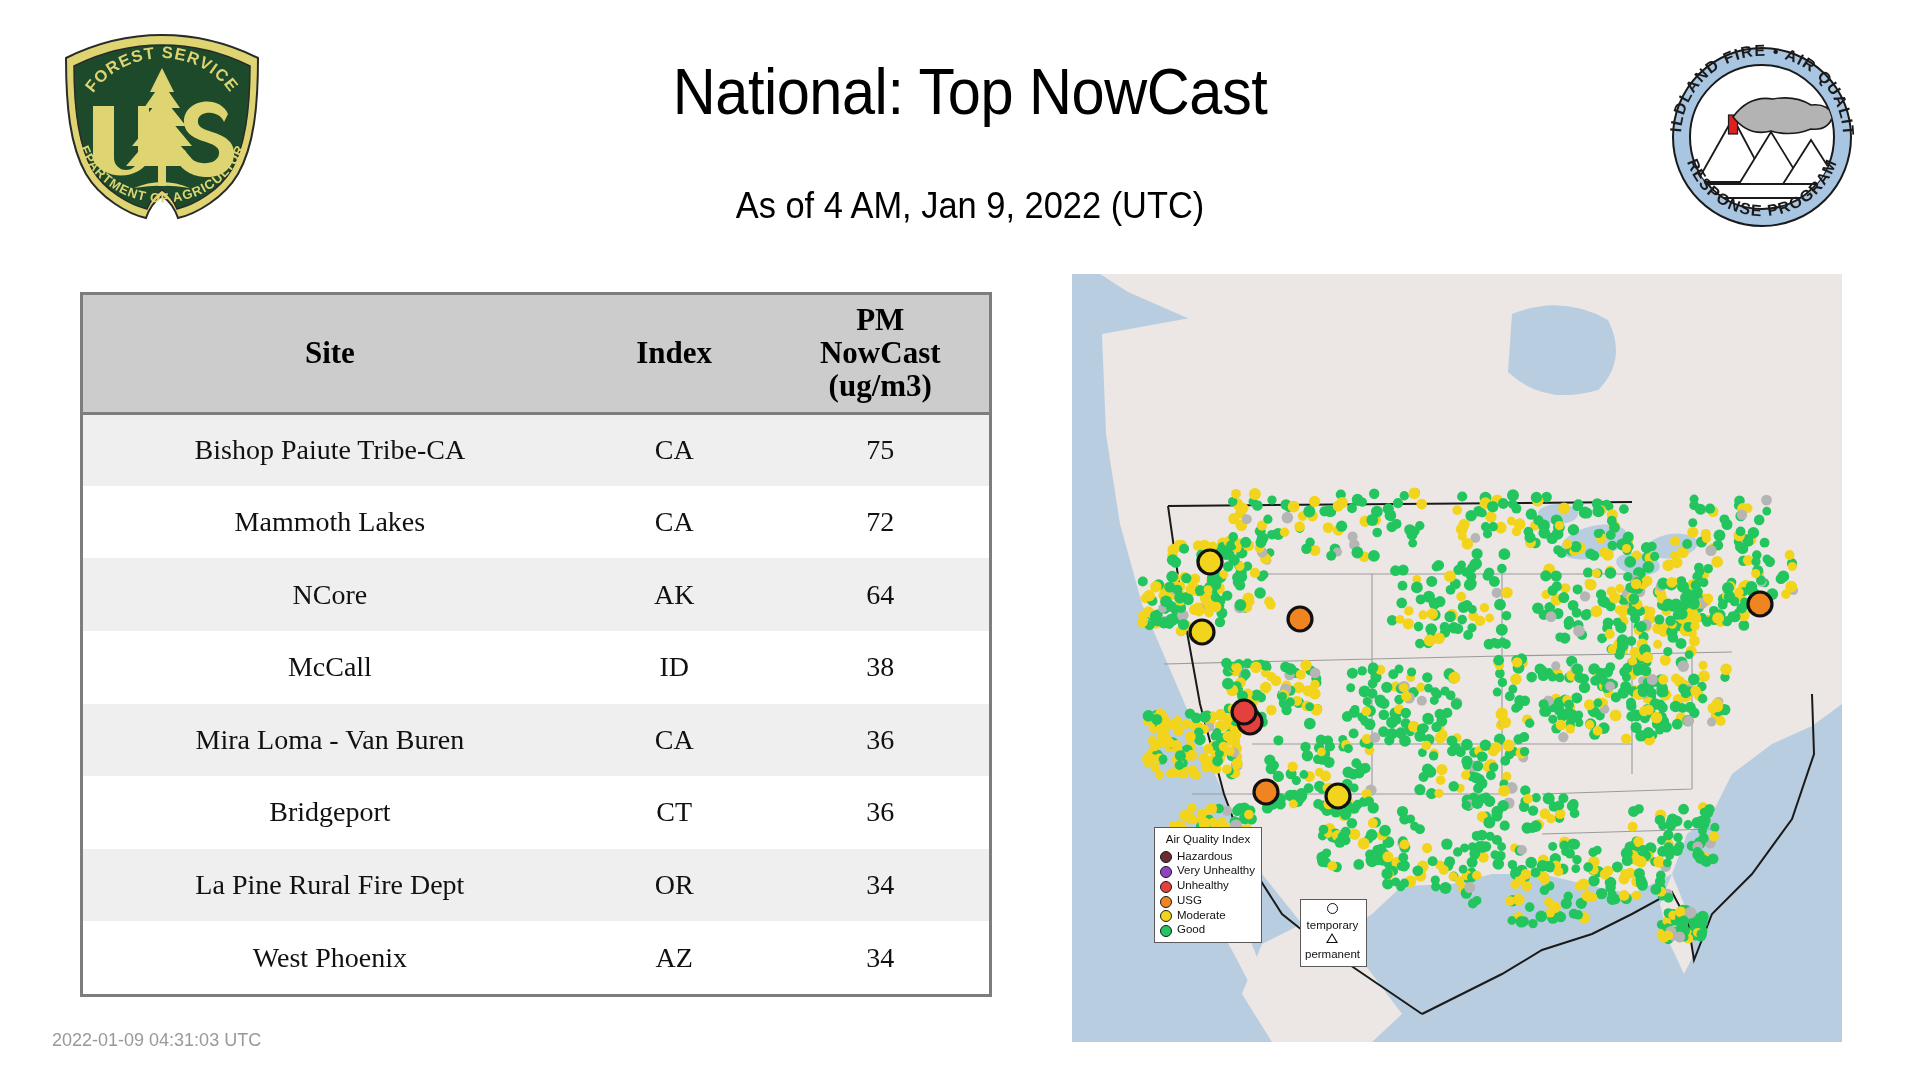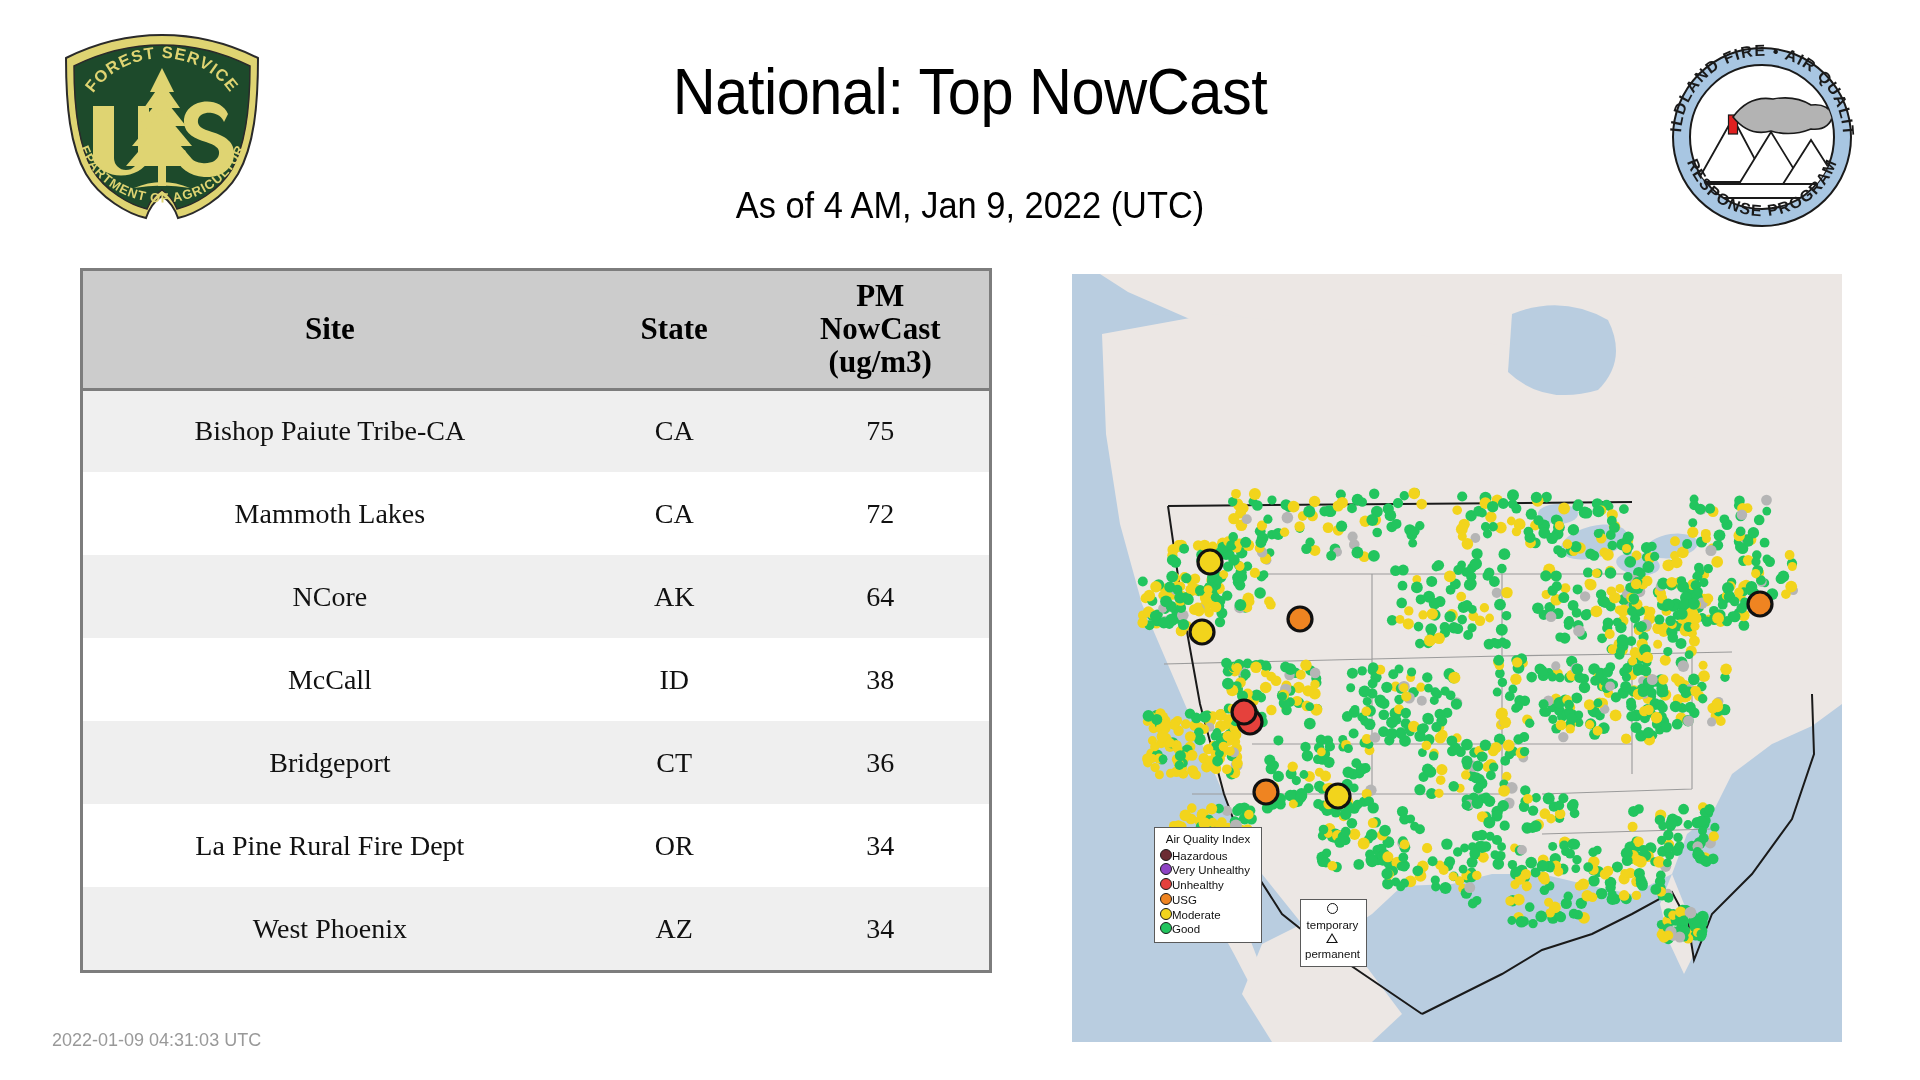--- a/index.html
+++ b/index.html
@@ -29,21 +29,21 @@
     white-space: nowrap;
   }
 
   
   #fs-logo { position: absolute; left: 52px; top: 28px; width: 220px; height: 200px; }
   
   #wf-logo { position: absolute; left: 1655px; top: 32px; width: 215px; height: 210px; }
 
   
   #table-panel {
-    position: absolute; left: 80px; top: 268px;
+    position: absolute; left: 80px; top: 292px;
     width: 912px; height: 705px;
     border: 3px solid #7d7d7d; background: #ffffff;
   }
   table.nowcast {
     width: 100%; height: 100%;
     border-collapse: collapse;
     font-family: "Liberation Serif", serif;
   }
   table.nowcast thead th {
     background: #cccccc;
@@ -77,21 +77,21 @@
   
   #aqi-legend {
     position: absolute; left: 82px; top: 553px;
     width: 108px; background: #ffffff;
     border: 1px solid #5a5a5a;
     padding: 4px 5px 5px 5px;
     font-size: 11.5px; color: #111;
     line-height: 1.28;
   }
   #aqi-legend .lg-title { text-align: center; font-size: 11.5px; margin-bottom: 2px; }
-  #aqi-legend .lg-row { display: flex; align-items: flex-start; }
+  #aqi-legend .lg-row { display: flex; align-items: flex-end; gap: 5px; }
   #aqi-legend .sw {
     width: 12px; height: 12px; border-radius: 50%;
     border: 1px solid #1a1a1a; flex: 0 0 auto;
   }
   
   #shape-legend {
     position: absolute; left: 228px; top: 625px;
     background: #ffffff; border: 1px solid #5a5a5a;
     padding: 3px 6px 4px 4px; font-size: 11.5px; color: #111;
     line-height: 1.3;
@@ -198,21 +198,21 @@
   </div>
 
   <div id="header-title">National: Top NowCast</div>
   <div id="header-subtitle">As of  4 AM, Jan  9, 2022 (UTC)</div>
 
   <div id="table-panel">
     <table class="nowcast">
       <thead>
         <tr>
           <th class="c-site">Site</th>
-          <th class="c-state">State</th>
+          <th class="c-state">Index</th>
           <th class="c-pm">
             <div>PM</div>
             <div>NowCast</div>
             <div>(ug/m3)</div>
           </th>
         </tr>
       </thead>
       <tbody id="table-body">
           <tr>
             <td>Bishop Paiute Tribe-CA</td>
@@ -226,20 +226,25 @@
           </tr>
           <tr>
             <td>NCore</td>
             <td>AK</td>
             <td>64</td>
           </tr>
           <tr>
             <td>McCall</td>
             <td>ID</td>
             <td>38</td>
+          </tr>
+          <tr>
+            <td>Mira Loma - Van Buren</td>
+            <td>CA</td>
+            <td>36</td>
           </tr>
           <tr>
             <td>Bridgeport</td>
             <td>CT</td>
             <td>36</td>
           </tr>
           <tr>
             <td>La Pine Rural Fire Dept</td>
             <td>OR</td>
             <td>34</td>

